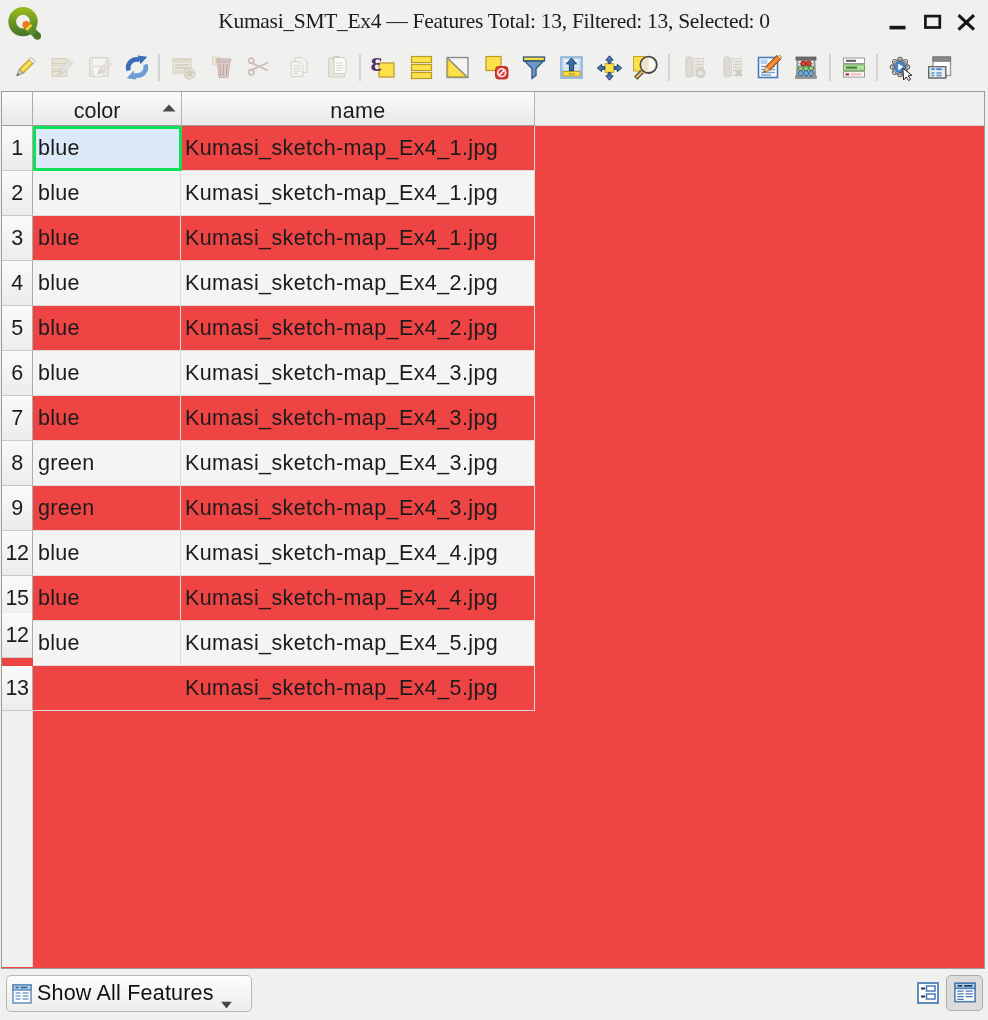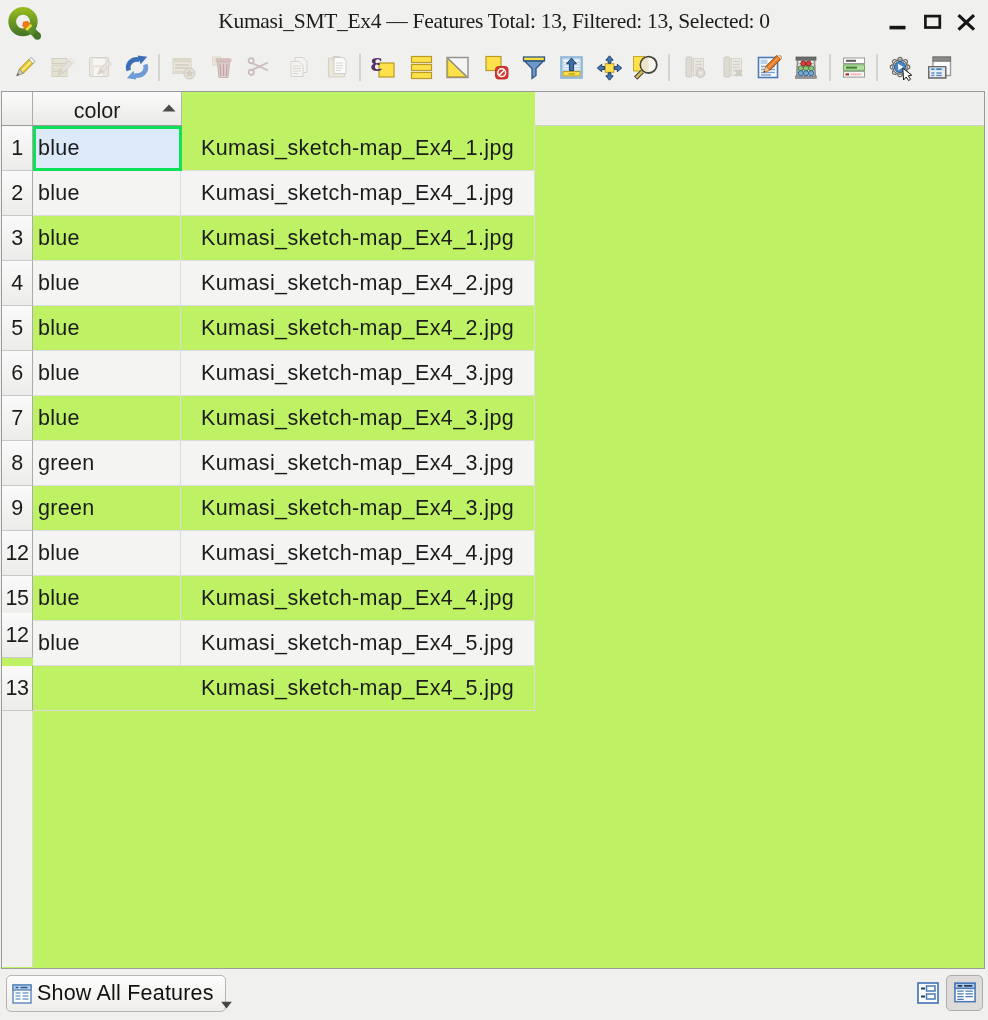--- a/index.html
+++ b/index.html
@@ -5,33 +5,33 @@
 html,body{margin:0;padding:0;}
 body{width:988px;height:1020px;background:#f0f0ef;font-family:"Liberation Sans",sans-serif;position:relative;overflow:hidden;}
 .abs{position:absolute;}
 
 #title{position:absolute;left:0;top:0;width:988px;height:44px;font-family:Liberation Serif, serif;}
 #titletext{position:absolute;left:0;top:9px;width:988px;text-align:center;font-size:21.5px;color:#1c1c1c;letter-spacing:-0.3px;}
 
 .tb{position:absolute;top:55px;}
 .sep{position:absolute;top:54px;width:2px;height:27px;background:#d3d3d1;}
 
-#tbl{position:absolute;left:1px;top:91px;width:982px;height:876px;border:1px solid #9b9b9b;background:#bef264;}
+#tbl{position:absolute;left:1px;top:91px;width:982px;height:876px;border:1px solid #9b9b9b;background:#ef4444;}
 #cornercell{position:absolute;left:0;top:0;width:30px;height:33px;background:linear-gradient(#fbfbfb,#e9e9e7);border-right:1px solid #ababab;border-bottom:1px solid #9a9a9a;}
 .hcell{position:absolute;top:0;height:33px;background:linear-gradient(#fbfbfb,#e9e9e7);border-bottom:1px solid #9a9a9a;font-size:21.5px;color:#1b1b1b;text-align:center;line-height:38px;letter-spacing:0.4px;}
 #hfill{position:absolute;top:0;left:533px;width:449px;height:33px;background:#efefee;border-bottom:1px solid #d0d0d0;}
 .vh{position:absolute;left:0;width:30px;height:44px;background:linear-gradient(#fafafa,#ececea);border-right:1px solid #ababab;border-bottom:1px solid #c9c9c9;font-size:21.5px;color:#1b1b1b;text-align:center;line-height:44px;letter-spacing:-0.5px;}
 #vhfill{position:absolute;left:0;top:619px;width:30px;height:256px;background:#f0f0ef;border-right:1px solid #d9d9d9;}
 .row{position:absolute;left:31px;width:502px;height:44px;border-bottom:1px solid #dcdcdc;}
 .row.alt{background:#f4f4f3;}
 .c1{position:absolute;left:0;top:0;width:148px;height:44px;border-right:1px solid #dcdcdc;font-size:21.5px;color:#1b1b1b;line-height:44px;padding-left:5px;box-sizing:border-box;letter-spacing:0.3px;}
-.c2{position:absolute;left:149px;top:0;width:353px;height:44px;border-right:1px solid #dcdcdc;font-size:21.5px;color:#1b1b1b;line-height:44px;padding-left:19px;box-sizing:border-box;letter-spacing:0.4px;}
+.c2{position:absolute;left:149px;top:0;width:353px;height:44px;border-right:1px solid #dcdcdc;font-size:21.5px;color:#1b1b1b;line-height:44px;padding-left:3px;box-sizing:border-box;letter-spacing:0.4px;}
 #selcell{position:absolute;left:31px;top:34px;width:149px;height:44.5px;background:#dbe9f8;border:3px solid #0ee05a;box-sizing:border-box;font-size:21.5px;color:#1b1b1b;line-height:38px;padding-left:2px;letter-spacing:0.3px;}
 
-#btn{position:absolute;left:6px;top:975px;width:220px;height:37px;background:linear-gradient(#fdfdfd,#eeedeb);border:1px solid #b7b5b2;border-radius:5px;box-sizing:border-box;}
+#btn{position:absolute;left:6px;top:975px;width:246px;height:37px;background:linear-gradient(#fdfdfd,#eeedeb);border:1px solid #b7b5b2;border-radius:5px;box-sizing:border-box;}
 #btntext{position:absolute;left:30px;top:5px;font-size:21.5px;color:#111;letter-spacing:0.2px;}
 #pressedbtn{position:absolute;left:946px;top:975px;width:37px;height:36px;background:#dedcda;border:1px solid #aeacaa;border-radius:5px;box-sizing:border-box;}
 </style>
 </head>
 <body>
 
 <div id="title">
   <svg class="abs" style="left:6px;top:4px" width="40" height="40" viewBox="0 0 40 40">
     <defs>
       <linearGradient id="qg" x1="0" y1="0" x2="0" y2="1">
@@ -289,20 +289,21 @@
  <g stroke="#5b92cb" stroke-width="1.5">
         <path d="M5.3,18 h3.2 M10.3,18 h5.4 M5.3,20.6 h3.2 M10.3,20.6 h5.4"></path>
       </g>
 </svg>
 </div>
 
 <div id="tbl">
   <div id="cornercell"></div>
   <div class="hcell" style="left:31px;width:148px;border-right:1px solid #b4b4b4;"></div>
     <div class="abs" style="left:31px;top:0;width:128px;height:33px;font-size:21.5px;color:#1b1b1b;text-align:center;line-height:38px;">color</div>
+  <div class="hcell" style="left:180px;width:352px;border-right:1px solid #b4b4b4;">name</div>
   <div id="hfill"></div>
   <svg class="abs" style="left:160px;top:12px" width="14" height="8" viewBox="0 0 14 8">
       <polygon points="7,0.5 13.5,7.5 0.5,7.5" fill="#4c4c4c"></polygon>
     </svg>
   <div id="rows">
       <div class="row" style="top:34px">
         <div class="c1">blue</div>
         <div class="c2">Kumasi_sketch-map_Ex4_1.jpg</div>
       </div>
       <div class="row alt" style="top:79px">

